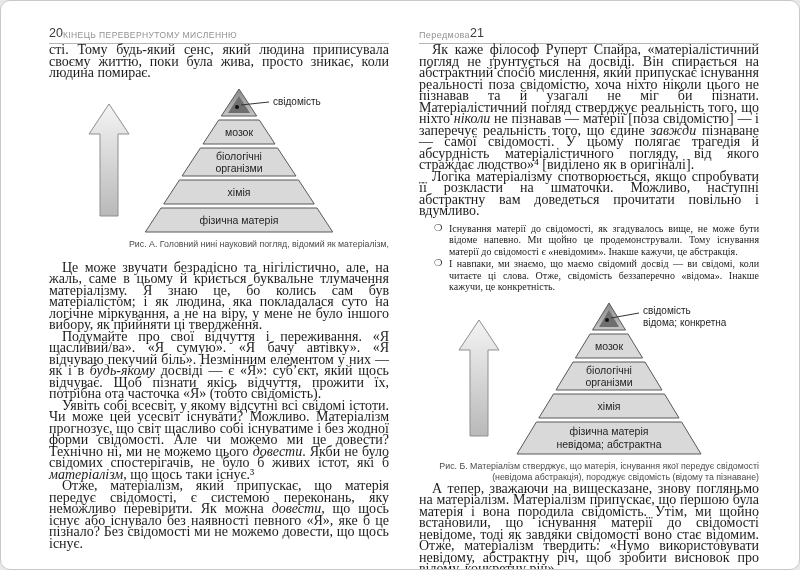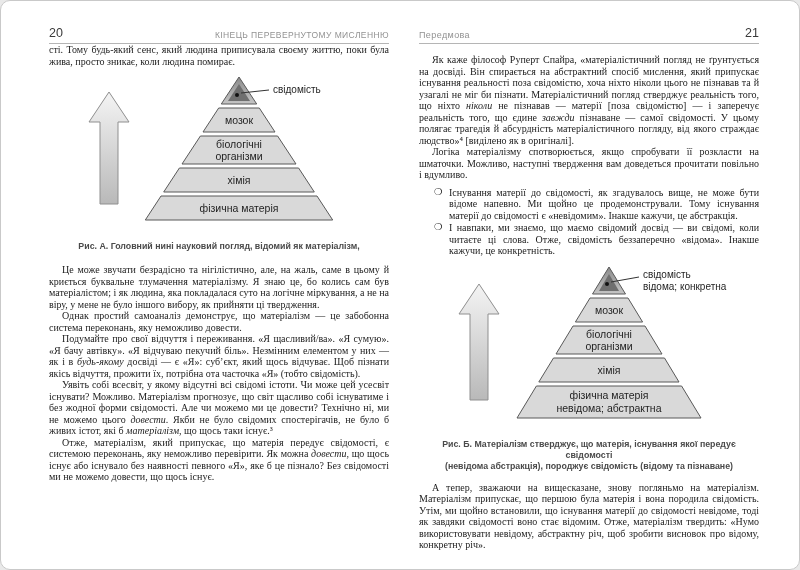--- a/index.html
+++ b/index.html
@@ -5,37 +5,37 @@
   html,body{margin:0;padding:0;background:#e9e9e9;}
   .book{
     position:relative;width:800px;height:570px;background:#ffffff;
     border:1px solid #c9c9c9;border-radius:10px;box-sizing:border-box;overflow:hidden;
     font-family:"Liberation Serif", serif;color:#1c1c1c;
   }
   .page{position:absolute;top:0;width:340px;}
   .page-left{left:48px;}
   .page-right{left:418px;}
   .runhead{
-    display:flex;justify-content:space-between;align-items:flex-end;
+    display:flex;align-items:flex-end;
     border-bottom:1px solid #b5b5b5;padding-bottom:3px;margin-top:25px;
     font-family:"Liberation Sans", sans-serif;
   }
   .pagenum{font-size:12.5px;color:#3a3a3a;}
   .runtitle{font-size:8.5px;color:#929292;letter-spacing:0.4px;}
-  .bodytext{font-size:10px;line-height:11.5px;text-align:justify;}
+  .bodytext{font-size:14px;line-height:11.5px;text-align:justify;}
   .bodytext p{margin:0;text-indent:13px;}
   p.noindent{text-indent:0;}
-  .mt10{margin-top:10px;}
+  .mt10{}
   .mt12{margin-top:12px;}
   .mt6{margin-top:6px;}
   .figure{text-align:center;margin-top:7px;}
   .figure svg{display:block;margin:0 auto;}
   .caption{
     font-family:"Liberation Sans", sans-serif;font-size:8.8px;line-height:11px;
-    color:#4a4a4a;text-align:center;margin-top:17px;font-weight:bold;
+    color:#4a4a4a;text-align:right;margin-top:3px;
   }
   .bullets{margin-top:6px;padding-left:15px;}
   .bullet{display:flex;margin-top:1px;}
   .bullet-marker{flex:none;width:15px;font-size:9.5px;color:#222;line-height:11.5px;}
   .bullet-text{flex:1;text-align:justify;font-size:10px;line-height:11.5px;}
   .pyr-label{font-family:"Liberation Sans", sans-serif;font-size:10.5px;fill:#1f1f1f;}
   .pyr-label-out{font-family:"Liberation Sans", sans-serif;font-size:10px;fill:#1f1f1f;}
   i{font-style:italic;}
 </style>
 </head>
@@ -85,36 +85,35 @@
         <text class="pyr-label" x="170" y="110" text-anchor="middle">хімія</text>
         <text class="pyr-label" x="170" y="138" text-anchor="middle">фізична матерія</text>
       </svg>
       <div class="caption">
         <div>Рис. А. Головний нині науковий погляд, відомий як матеріалізм,</div>
       </div>
     </div>
 
     <div class="bodytext mt12">
       <p>Це може звучати безрадісно та нігілістично, але, на жаль, саме в цьому й криється буквальне тлумачення матеріалізму. Я знаю це, бо колись сам був матеріалістом; і як людина, яка покладалася суто на логічне міркування, а не на віру, у мене не було іншого вибору, як прийняти ці твердження.</p>
-      <p>Однак простий самоаналіз демонструє, що матеріалізм — це забобонна система переконань, яку неможливо довести.</p>
       <p>Подумайте про свої відчуття і переживання. «Я щасливий/ва». «Я сумую». «Я бачу автівку». «Я відчуваю пекучий біль». Незмінним елементом у них — як і в <i>будь-якому</i> досвіді — є «Я»: суб’єкт, який щось відчуває. Щоб пізнати якісь відчуття, прожити їх, потрібна ота часточка «Я» (тобто свідомість).</p>
       <p>Уявіть собі всесвіт, у якому відсутні всі свідомі істоти. Чи може цей усесвіт існувати? Можливо. Матеріалізм прогнозує, що світ щасливо собі існуватиме і без жодної форми свідомості. Але чи можемо ми це довести? Технічно ні, ми не можемо цього <i>довести</i>. Якби не було свідомих спостерігачів, не було б живих істот, які б <i>матеріалізм</i>, що щось таки існує.³</p>
       <p>Отже, матеріалізм, який припускає, що матерія передує свідомості, є системою переконань, яку неможливо перевірити. Як можна <i>довести</i>, що щось існує або існувало без наявності певного «Я», яке б це пізнало? Без свідомості ми не можемо довести, що щось існує.</p>
     </div>
   </div>
 
   <div class="page page-right">
     <div class="runhead">
       <span class="runtitle" style="font-size:9px;">Передмова</span>
       <span class="pagenum">21</span>
     </div>
 
     <div class="bodytext mt10">
       <p>Як каже філософ Руперт Спайра, «матеріалістичний погляд не ґрунтується на досвіді. Він спирається на абстрактний спосіб мислення, який припускає існування реальності поза свідомістю, хоча ніхто ніколи цього не пізнавав та й узагалі не міг би пізнати. Матеріалістичний погляд стверджує реальність того, що ніхто <i>ніколи</i> не пізнавав — матерії [поза свідомістю] — і заперечує реальність того, що єдине <i>завжди</i> пізнаване — самої свідомості. У цьому полягає трагедія й абсурдність матеріалістичного погляду, від якого страждає людство»⁴ [виділено як в оригіналі].</p>
-      <p>Логіка матеріалізму спотворюється, якщо спробувати її розкласти на шматочки. Можливо, наступні твердження вам доведеться прочитати повільно і вдумливо.</p>
+      <p>Логіка матеріалізму спотворюється, якщо спробувати її розкласти на шматочки. Можливо, наступні абстрактну вам доведеться прочитати повільно і вдумливо.</p>
     </div>
 
     <div class="bullets">
       <div class="bullet">
         <span class="bullet-marker">❍</span>
         <span class="bullet-text">Існування матерії до свідомості, як згадувалось вище, не може бути відоме напевно. Ми щойно це продемонстрували. Тому існування матерії до свідомості є «невідомим». Інакше кажучи, це абстракція.</span>
       </div>
       <div class="bullet">
         <span class="bullet-marker">❍</span>
         <span class="bullet-text">І навпаки, ми знаємо, що маємо свідомий досвід — ви свідомі, коли читаєте ці слова. Отже, свідомість беззаперечно «відома». Інакше кажучи, це конкретність.</span>

